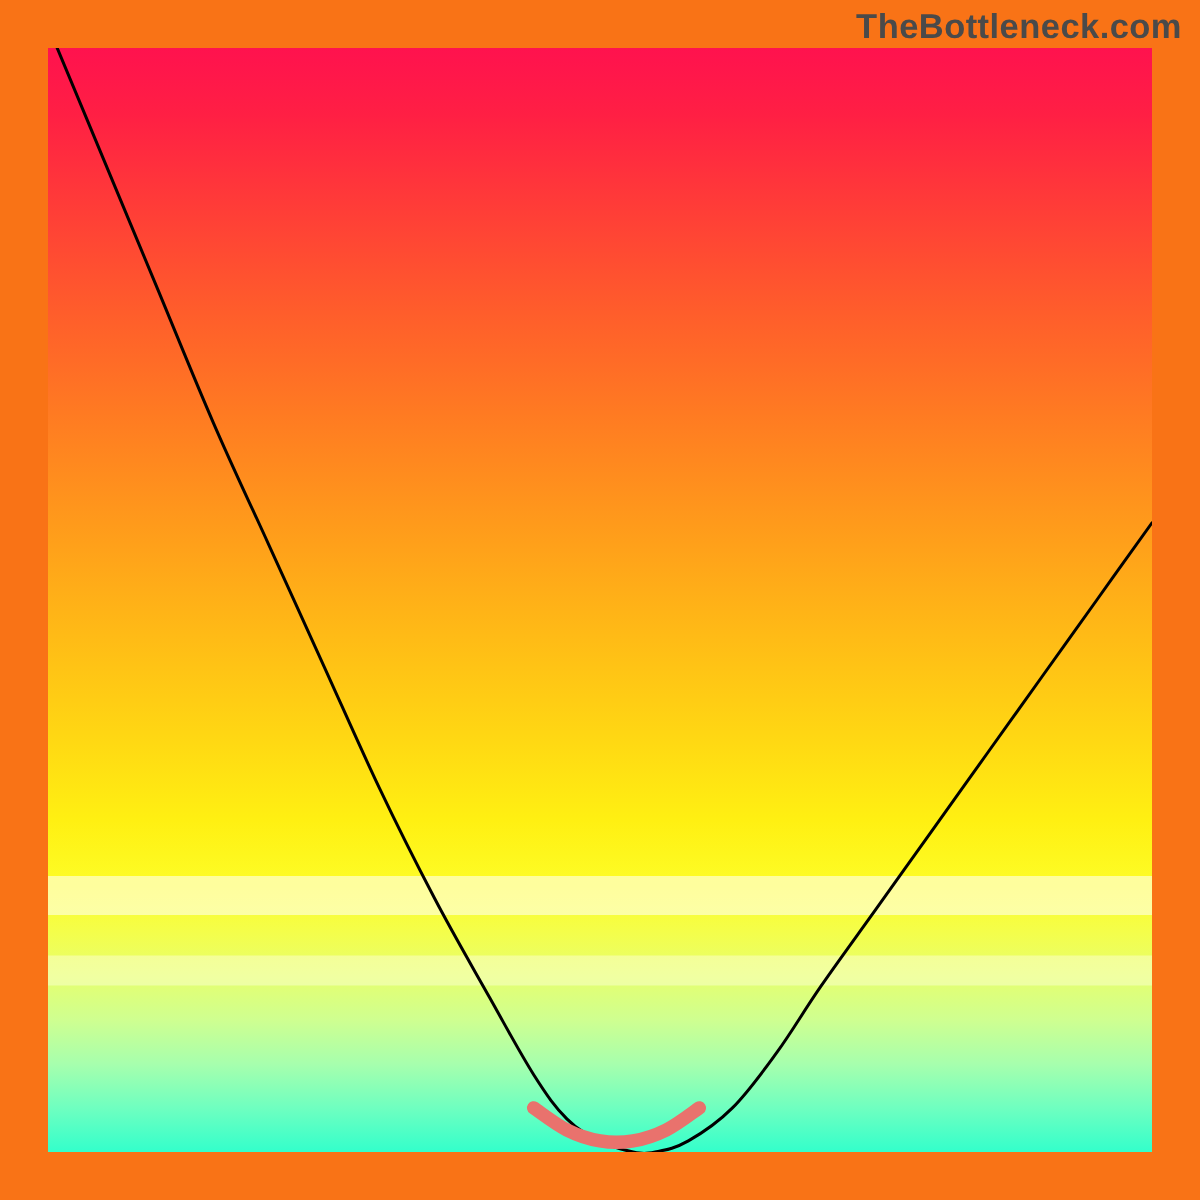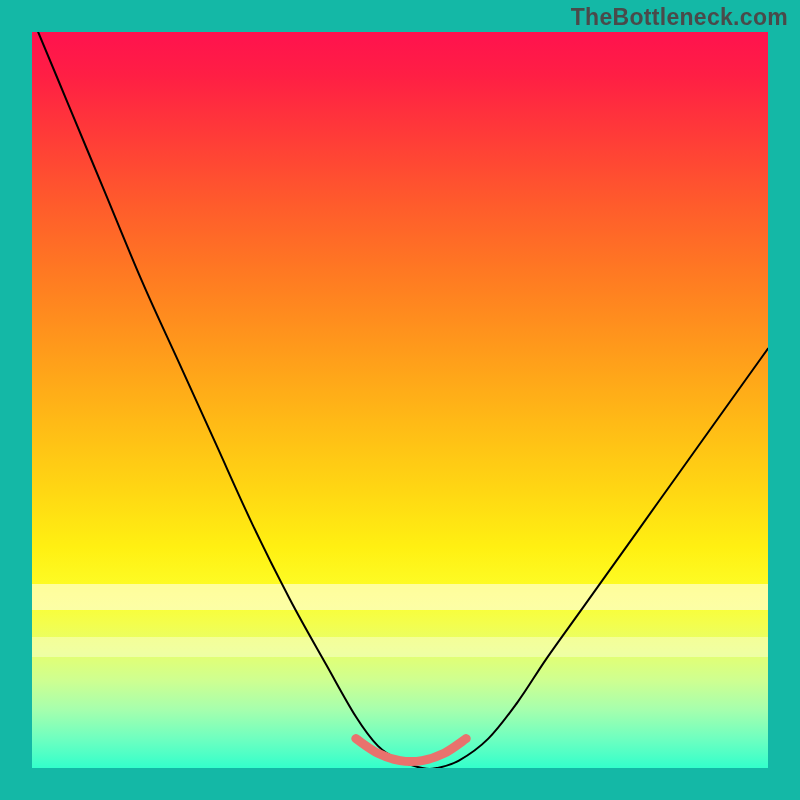--- a/index.html
+++ b/index.html
@@ -8,21 +8,21 @@
     width: 800px;
     height: 800px;
     background: #000;
     overflow: hidden;
     font-family: Arial, Helvetica, sans-serif;
   }
   .frame {
     position: relative;
     width: 800px;
     height: 800px;
-    background: #14b8a6;
+    background: #f97316;
   }
   .watermark {
     position: absolute;
     top: 4px;
     right: 12px;
     color: #4a4a4a;
     font-size: 23px;
     font-weight: 600;
     letter-spacing: 0.3px;
     z-index: 20;

